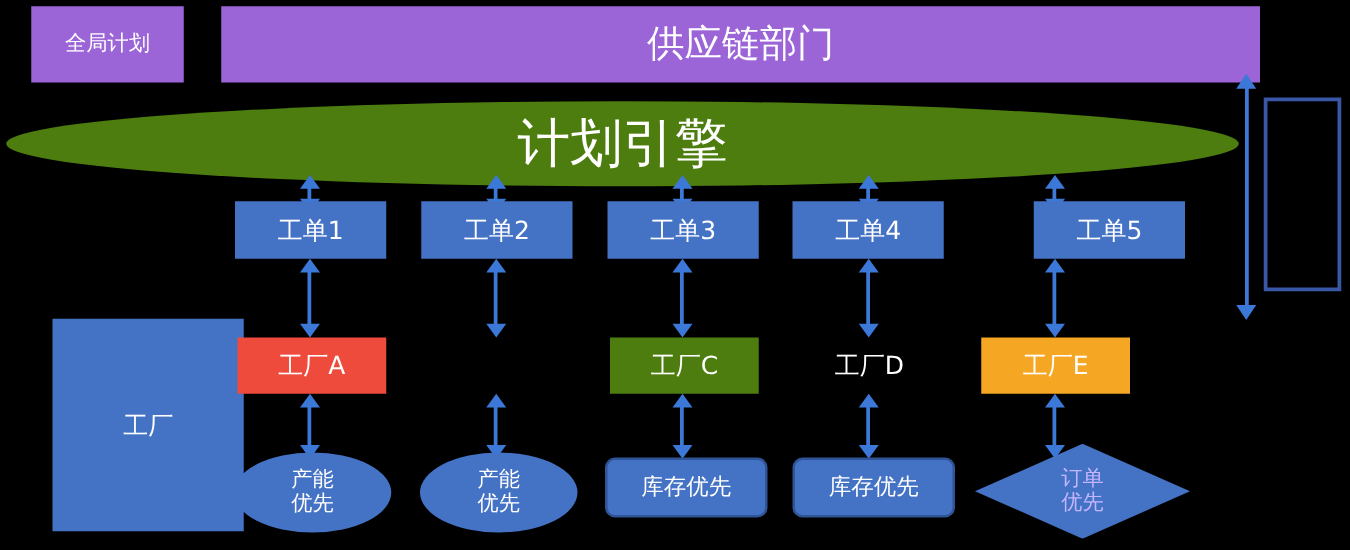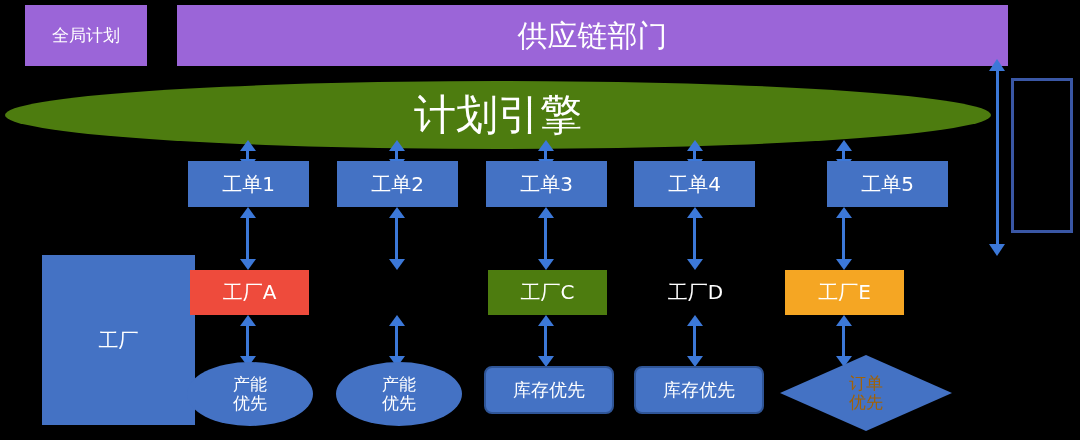--- a/index.html
+++ b/index.html
@@ -124,21 +124,21 @@
   .strategy-diamond .diamond-shape {
     position: absolute;
     inset: 0;
     background: #4472C4;
     clip-path: polygon(50% 0%, 100% 50%, 50% 100%, 0% 50%);
   }
   .strategy-diamond .diamond-label {
     position: relative;
     z-index: 2;
     font-size: 17px;
-    color: #a16207;
+    color: #c4b5fd;
     line-height: 1.12;
     white-space: pre-line;
     width: 100%;
     text-align: center;
   }
 
   
   .conn {
     position: absolute;
     width: 3px;

